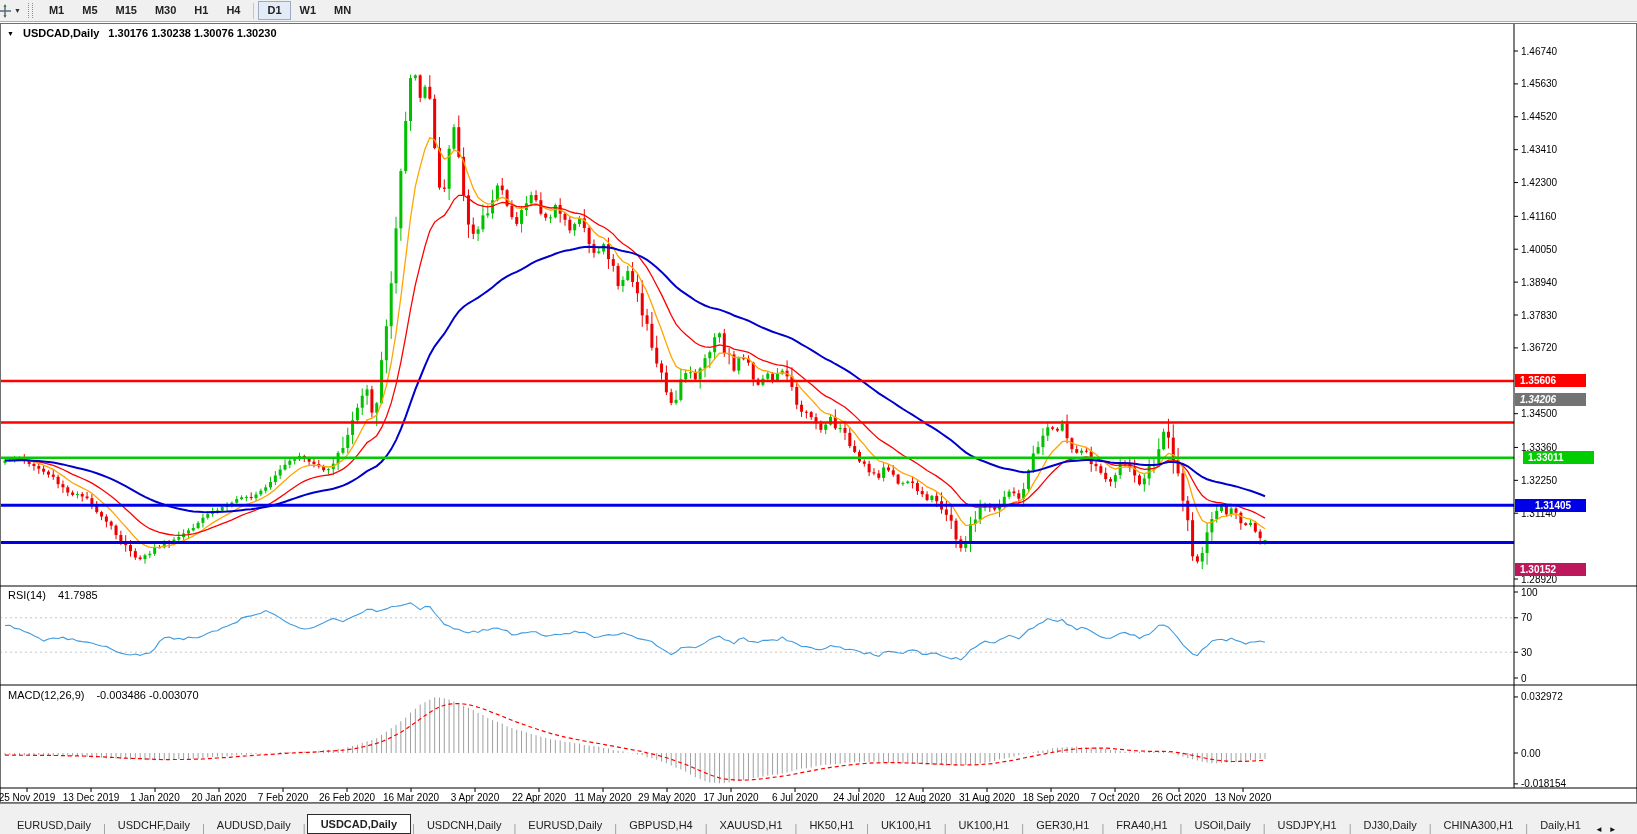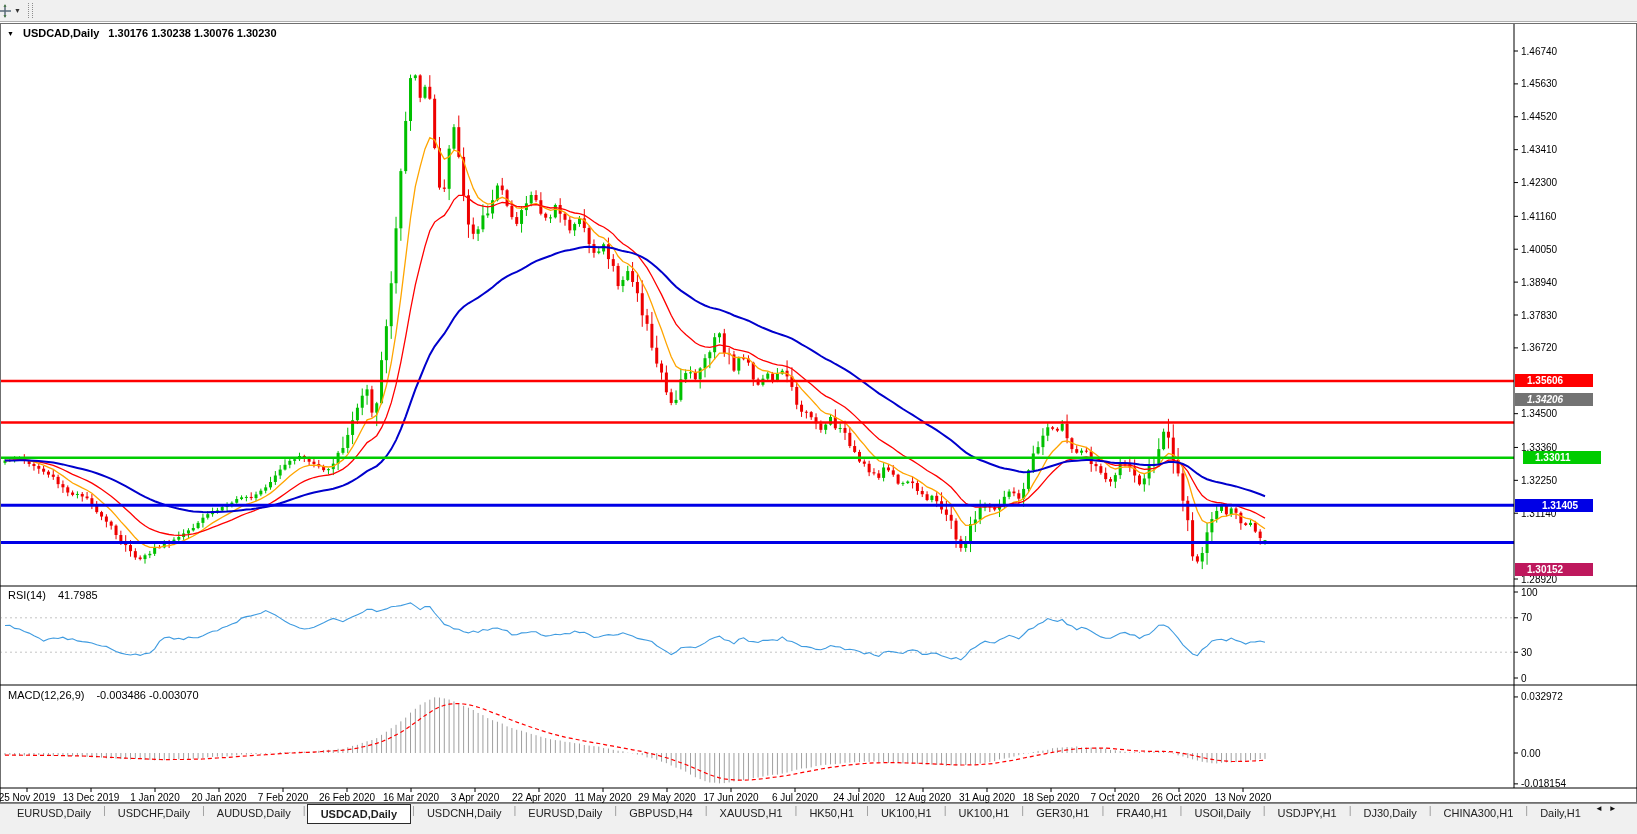--- a/index.html
+++ b/index.html
@@ -16,23 +16,23 @@
          border:1px solid transparent;cursor:default}
   .tfbtn.active{border:1px solid #9aabc4;background:#e3ebf6}
   .sep-v{width:1px;height:16px;background:#c6c6c6;margin:0 4px}
   #titlebar{position:absolute;top:27px;left:7px;display:flex;gap:9px;align-items:center;
             font-size:11px;font-weight:bold;color:#000;z-index:4}
   .title-arrow{font-size:7px;color:#000}
   .panel-label{position:absolute;left:8px;font-size:11px;color:#000;z-index:4;display:flex;gap:12px}
   #rsi-lab{top:589px}
   #macd-lab{top:689px}
   .flag{position:absolute;left:1515px;height:13px;width:66px;z-index:5;color:#fff;
-        font-size:10px;font-weight:bold;line-height:13px;padding-left:12px}
+        font-size:10px;font-weight:bold;line-height:13px;padding-left:5px}
   #tabbar{position:absolute;left:0;top:803px;width:1637px;height:31px;background:#f0f0f0;
-          border-top:1px solid #898989;display:flex;align-items:flex-start;font-size:11px;color:#222;
+          border-top:1px solid #898989;display:flex;align-items:flex-end;font-size:11px;color:#222;
           box-sizing:border-box;overflow:hidden;padding-left:6px}
   .tab{padding:3px 11px;white-space:nowrap;cursor:default}
   .tab.active{background:#fff;border:1px solid #2b2b2b;font-weight:bold;padding:3px 13px}
   .tabsep{color:#9a9a9a;margin:0 1px;font-size:11px}
   .tab-arrow{color:#111;font-size:8px;margin:0 3px;cursor:default}
 </style>
 </head>
 <body>
 
 <svg id="chart-svg" width="1637" height="834">
@@ -934,20 +934,32 @@
 
 <div id="toolbar">
   <span class="tool-ico">
     <svg width="14" height="14" viewBox="0 0 14 14">
       <path d="M7 1 L7 13 M1 7 L13 7" stroke="#5a6b7a" stroke-width="1.5" fill="none"></path>
       <path d="M7 0 L5.5 3 L8.5 3 Z M7 14 L5.5 11 L8.5 11 Z" fill="#4a7a4a"></path>
     </svg>
   </span>
   <span class="dd-arrow">▼</span>
   <span class="grip"></span>
+  <span id="tf-buttons" style="display:flex;align-items:center">
+      <span class="tfbtn">M1</span>
+      <span class="tfbtn">M5</span>
+      <span class="tfbtn">M15</span>
+      <span class="tfbtn">M30</span>
+      <span class="tfbtn">H1</span>
+      <span class="tfbtn">H4</span>
+      <span class="sep-v"></span>
+      <span class="tfbtn active">D1</span>
+      <span class="tfbtn">W1</span>
+      <span class="tfbtn">MN</span>
+    </span>
 </div>
 
 <div id="titlebar">
   <span class="title-arrow">▼</span>
   <span>USDCAD,Daily</span>
   <span>1.30176 1.30238 1.30076 1.30230</span>
 </div>
 
 <div class="panel-label" id="rsi-lab">
   <span>RSI(14)</span>

